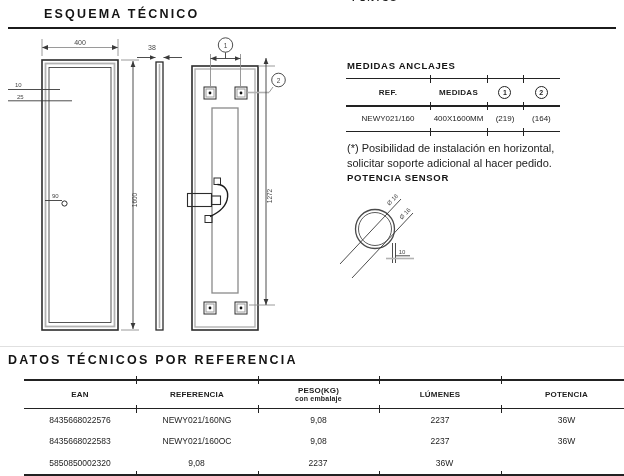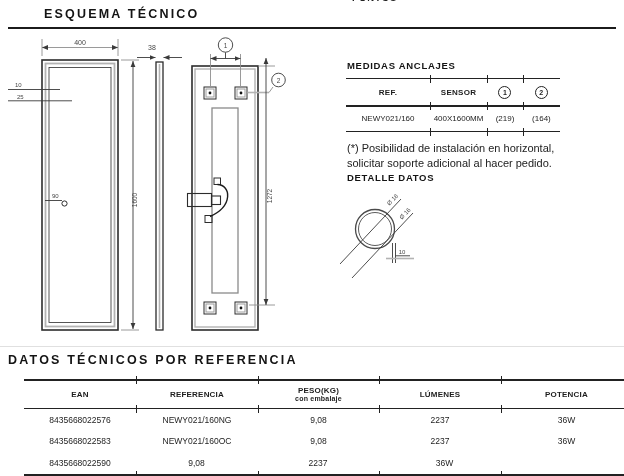--- a/index.html
+++ b/index.html
@@ -162,21 +162,21 @@
   <div class="abs h2" style="left:347px; top:60px;">MEDIDAS ANCLAJES</div>
 
   <div id="anchors-table" class="abs">
     <div class="rule">
       <i style="left:39.3%"></i>
         <i style="left:65.9%"></i>
         <i style="left:82.7%"></i>
     </div>
     <div class="frow hd">
       <div class="c-ref">REF.</div>
-      <div class="c-med">SENSOR</div>
+      <div class="c-med">MEDIDAS</div>
       <div class="c-1"><span class="numcirc">1</span></div>
       <div class="c-2"><span class="numcirc">2</span></div>
     </div>
     <div class="rule">
       <i style="left:39.3%"></i>
         <i style="left:65.9%"></i>
         <i style="left:82.7%"></i>
     </div>
     <div class="frow bd">
       <div class="c-ref">NEWY021/160</div>
@@ -186,21 +186,21 @@
     </div>
     <div class="rule">
       <i style="left:39.3%"></i>
         <i style="left:65.9%"></i>
         <i style="left:82.7%"></i>
     </div>
   </div>
 
   <p id="note" class="abs">(*) Posibilidad de instalación en horizontal, solicitar soporte adicional al hacer pedido.</p>
 
-  <div class="abs h2" style="left:347px; top:172px;">DETALLE DATOS</div>
+  <div class="abs h2" style="left:347px; top:172px;">POTENCIA SENSOR</div>
 
   <svg class="abs" style="left:340px; top:188px;" width="170" height="105" viewBox="340 188 170 105">
     <circle cx="375" cy="229" r="19.5" stroke="#4a4a4a" stroke-width="1.3" fill="none"></circle>
     <circle cx="375" cy="229" r="16.5" stroke="#4a4a4a" stroke-width="0.9" fill="none"></circle>
     <line x1="340" y1="264" x2="401" y2="199" class="dk" stroke-width="0.8"></line>
     <line x1="352" y1="278" x2="413" y2="213" class="dk" stroke-width="0.8"></line>
     <text transform="translate(394,201) rotate(-47)" text-anchor="middle" class="t6">Ø 18</text>
     <text transform="translate(406.5,215) rotate(-47)" text-anchor="middle" class="t6">Ø 16</text>
     <line x1="392.5" y1="243" x2="392.5" y2="263" class="dk" stroke-width="0.8"></line>
     <line x1="395.5" y1="243" x2="395.5" y2="263" class="dk" stroke-width="0.8"></line>
@@ -245,21 +245,21 @@
       <div class="sc5">36W</div>
     </div>
     <div class="frow bd">
       <div class="sc1">8435668022583</div>
       <div class="sc2">NEWY021/160OC</div>
       <div class="sc3">9,08</div>
       <div class="sc4">2237</div>
       <div class="sc5">36W</div>
     </div>
     <div class="frow bd">
-      <div class="sc1">8435668022590</div>
+      <div class="sc1">5850850002320</div>
       <div class="sc3">9,08</div>
       <div class="sc4">2237</div>
       <div class="sc5">36W</div>
     </div>
 
     <div class="rule rb">
       <i style="left:18.42%"></i>
         <i style="left:38.49%"></i>
         <i style="left:58.39%"></i>
         <i style="left:78.45%"></i>

